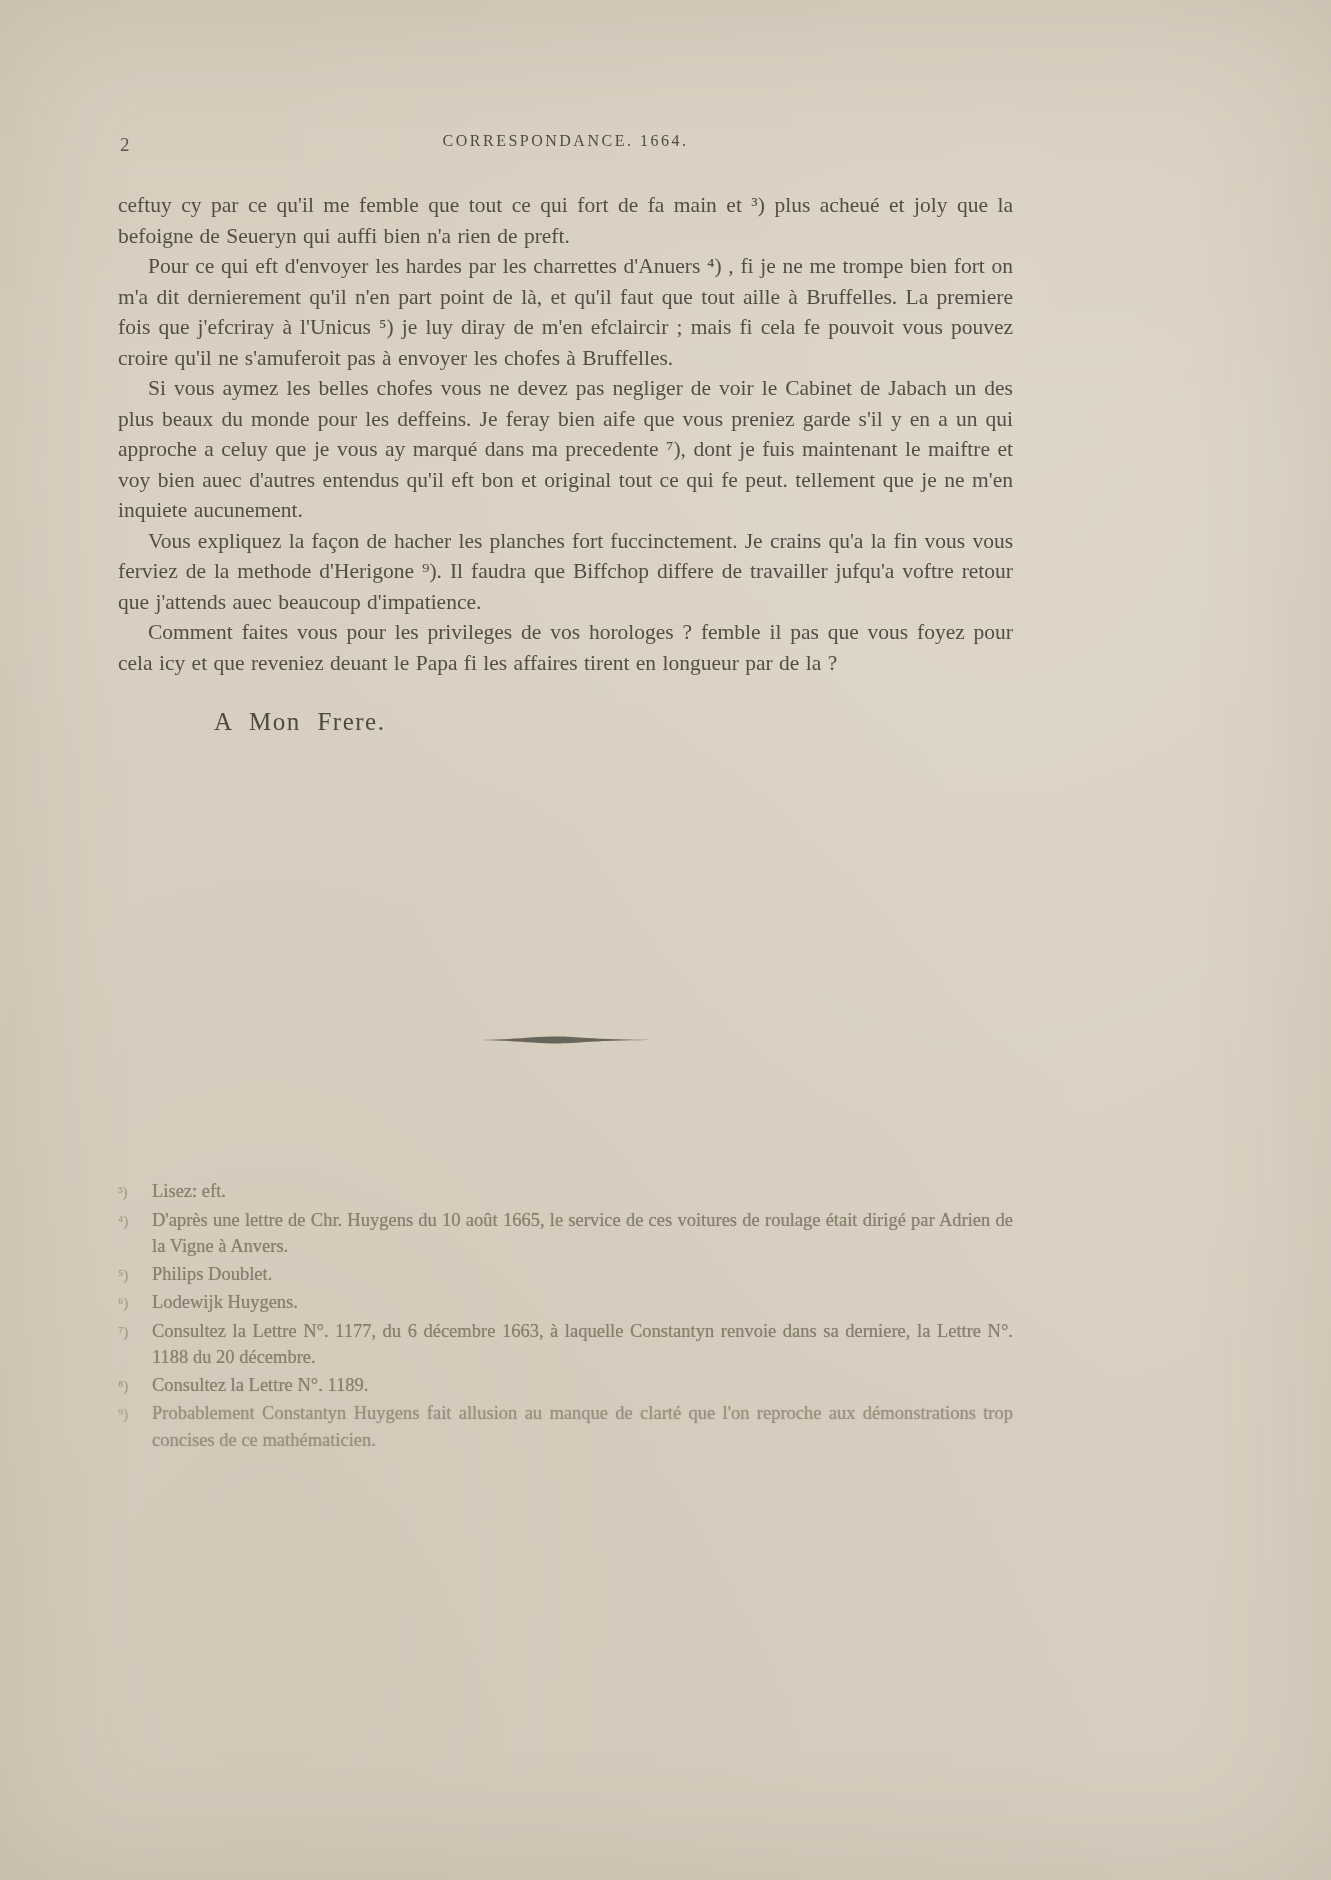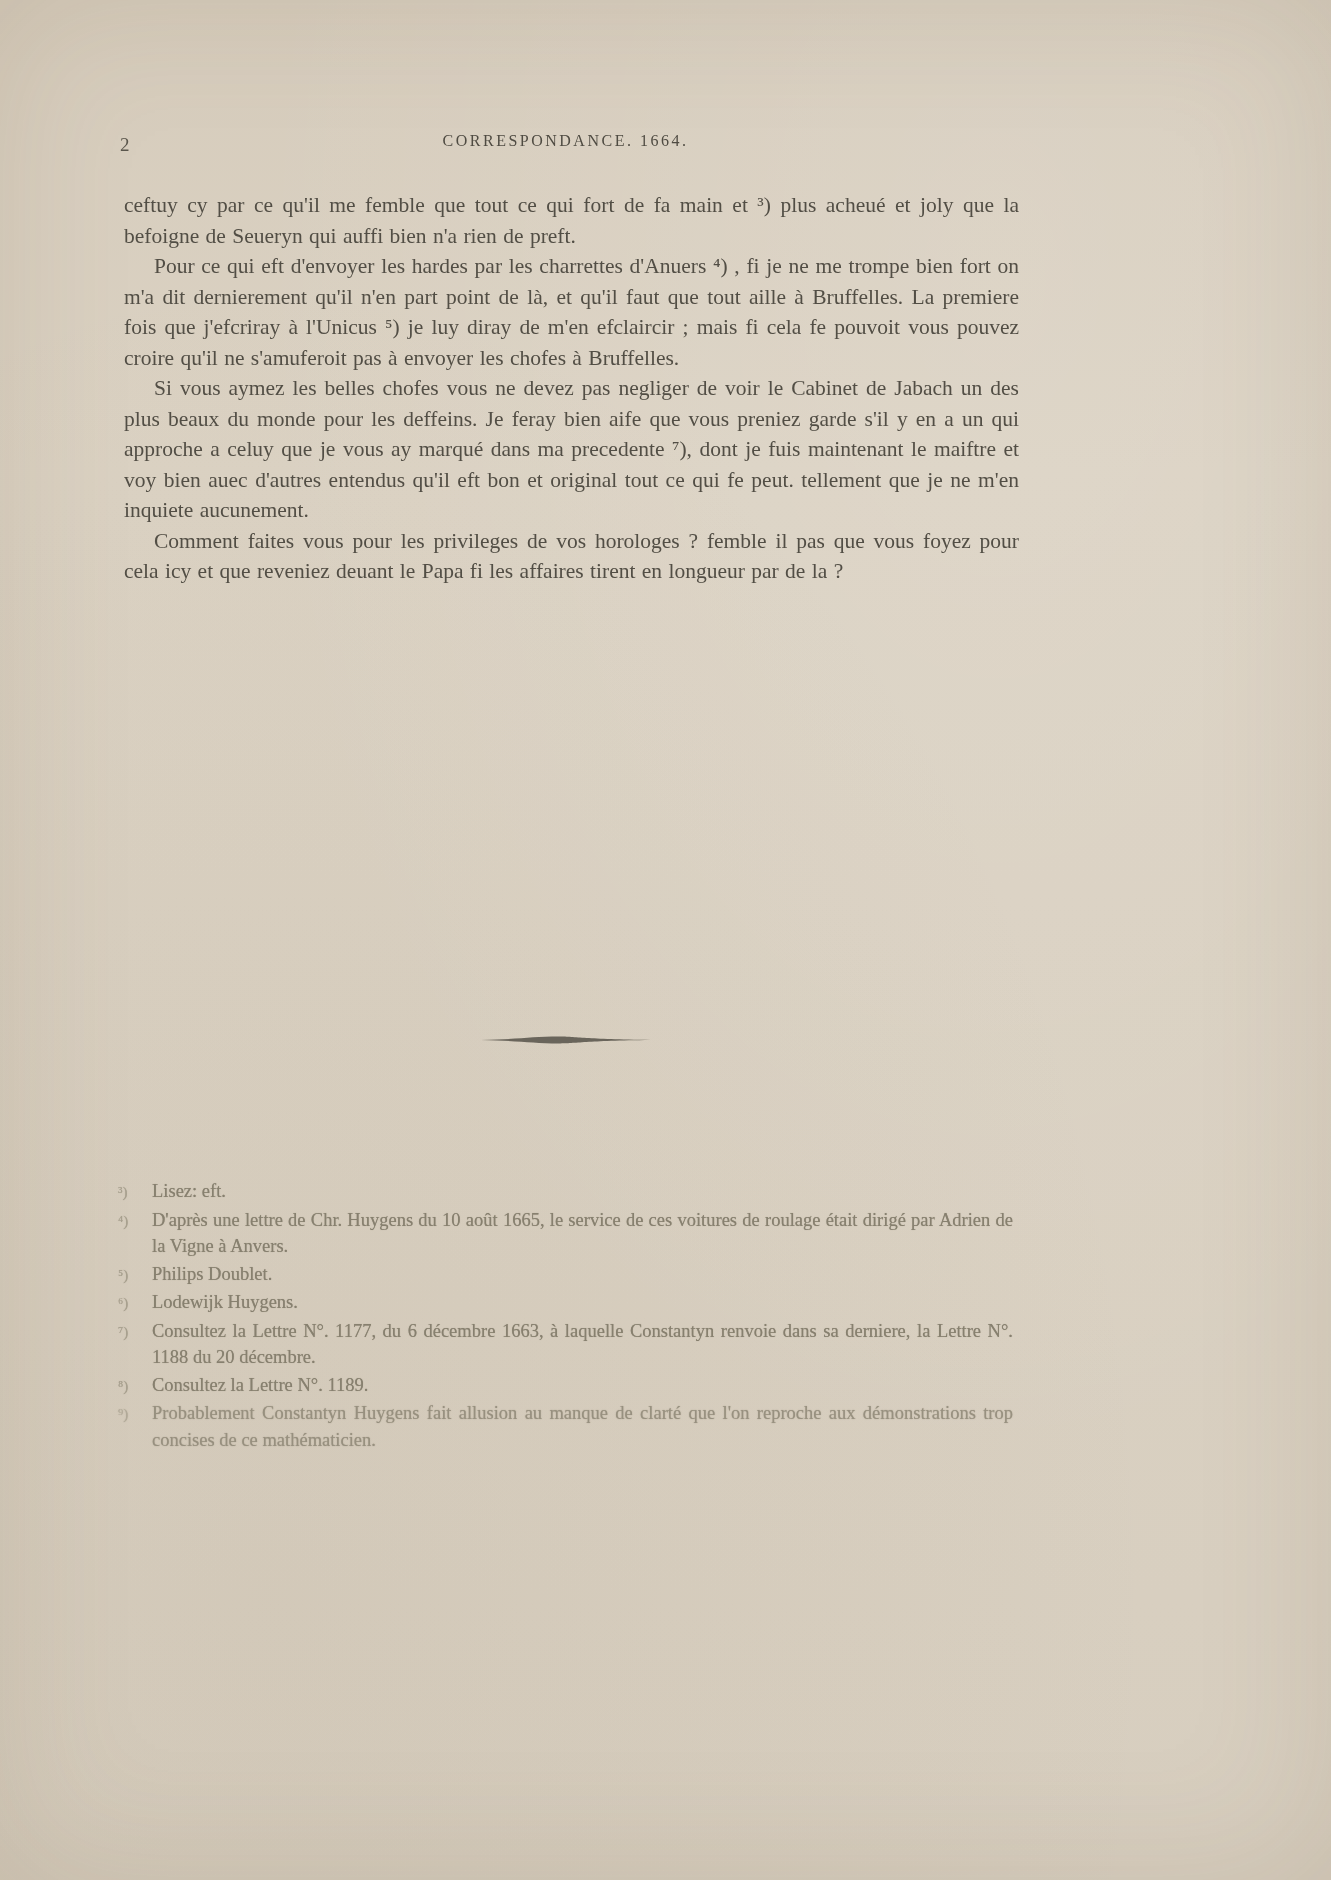--- a/index.html
+++ b/index.html
@@ -45,21 +45,20 @@
     letter-spacing: 2.5px;
     color: #4f4b42;
   }
 
   
   .text-block {
     position: absolute;
     top: 190px;
     left: 118px;
     width: 895px;
-    margin-left: 6px;
   }
   .para {
     margin: 0;
     font-size: 21.5px;
     line-height: 30.5px;
     text-align: justify;
     text-indent: 30px;
     color: #524e45;
     word-spacing: 1px;
   }
@@ -127,21 +126,23 @@
 
   <header class="page-header">
     <span class="page-number">2</span>
     <span class="running-title">CORRESPONDANCE. 1664.</span>
   </header>
 
   <main class="text-block">
     <p class="para no-indent">ceftuy cy par ce qu'il me femble que tout ce qui fort de fa main et ³) plus acheué et joly que la befoigne de Seueryn qui auffi bien n'a rien de preft.</p>
     <p class="para">Pour ce qui eft d'envoyer les hardes par les charrettes d'Anuers ⁴) , fi je ne me trompe bien fort on m'a dit dernierement qu'il n'en part point de là, et qu'il faut que tout aille à Bruffelles. La premiere fois que j'efcriray à l'Unicus ⁵) je luy diray de m'en efclaircir ; mais fi cela fe pouvoit vous pouvez croire qu'il ne s'amuferoit pas à envoyer les chofes à Bruffelles.</p>
     <p class="para">Si vous aymez les belles chofes vous ne devez pas negliger de voir le Cabinet de Jabach un des plus beaux du monde pour les deffeins. Je feray bien aife que vous preniez garde s'il y en a un qui approche a celuy que je vous ay marqué dans ma precedente ⁷), dont je fuis maintenant le maiftre et voy bien auec d'autres entendus qu'il eft bon et original tout ce qui fe peut. tellement que je ne m'en inquiete aucunement.</p>
+    <p class="para">Vous expliquez la façon de hacher les planches fort fuccinctement. Je crains qu'a la fin vous vous ferviez de la methode d'Herigone ⁹). Il faudra que Biffchop differe de travailler jufqu'a voftre retour que j'attends auec beaucoup d'impatience.</p>
     <p class="para">Comment faites vous pour les privileges de vos horologes ? femble il pas que vous foyez pour cela icy et que reveniez deuant le Papa fi les affaires tirent en longueur par de la ?</p>
+    <p class="closing">A Mon Frere.</p>
   </main>
 
   <div class="divider">
     <svg width="170" height="10" viewBox="0 0 170 10">
       <path d="M0 5 C 38 4.4, 50 1.6, 78 1.6 C 95 1.6, 104 4.3, 170 5 C 104 5.7, 95 8.4, 78 8.4 C 50 8.4, 38 5.6, 0 5 Z" fill="#57534a"></path>
     </svg>
   </div>
 
   <section class="footnotes">
     <div class="footnote">

